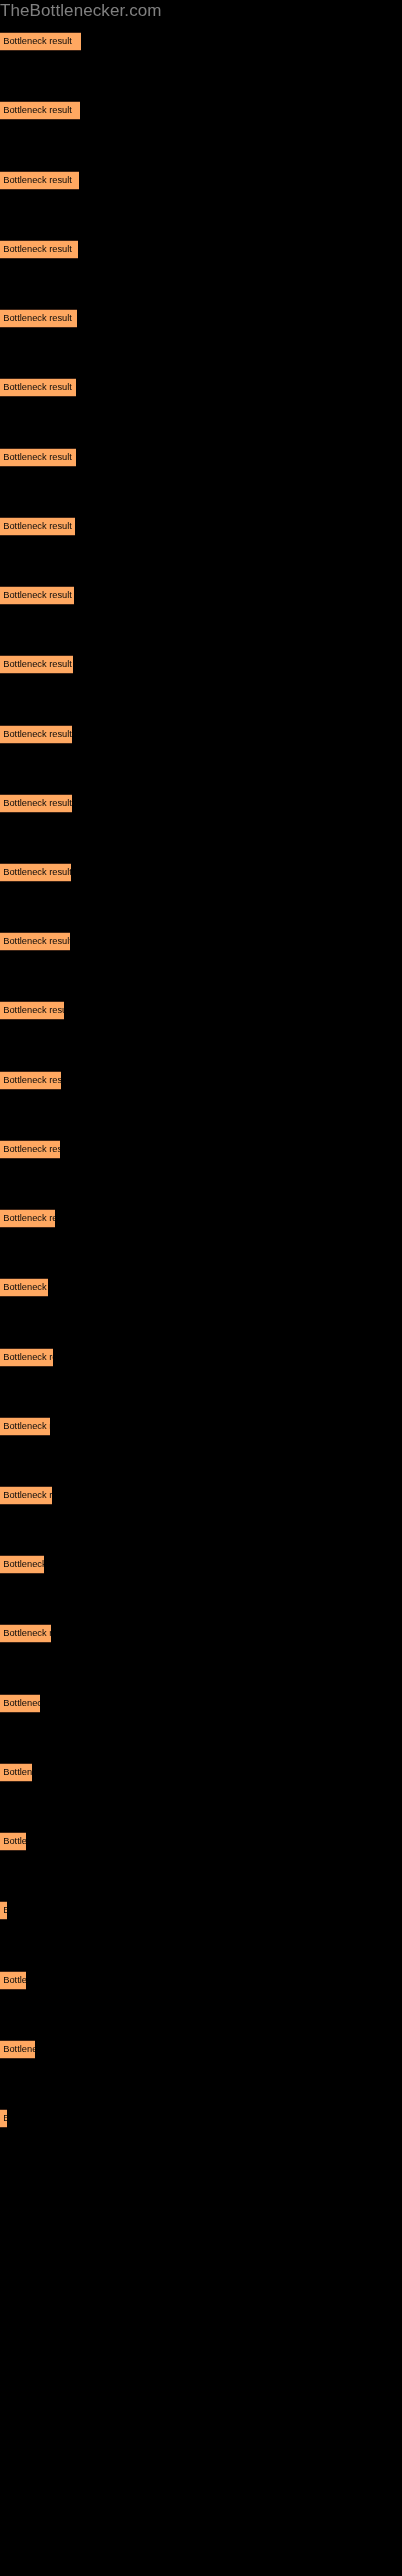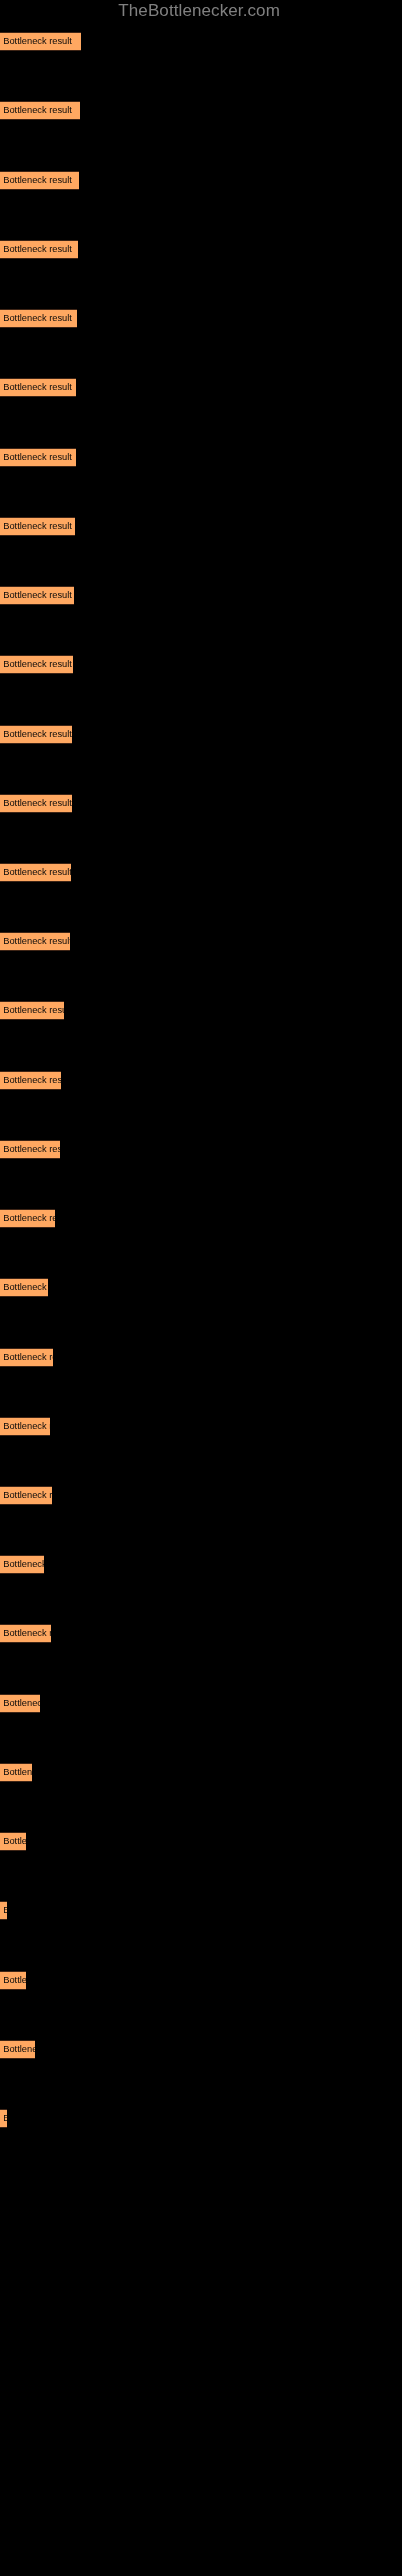--- a/index.html
+++ b/index.html
@@ -14,21 +14,21 @@
     font-family: "Liberation Sans", sans-serif;
     overflow: hidden;
   }
 
   .site-header {
     position: absolute;
     top: 0;
     left: 0;
     width: 403px;
     height: 22.5px;
-    text-align: center;
+    text-align: left;
     padding-right: 4.8px;
     box-sizing: border-box;
     color: #808080;
     font-size: 17px;
     line-height: 22.5px;
     letter-spacing: 0.1px;
     white-space: nowrap;
   }
 
   .chart-area {

